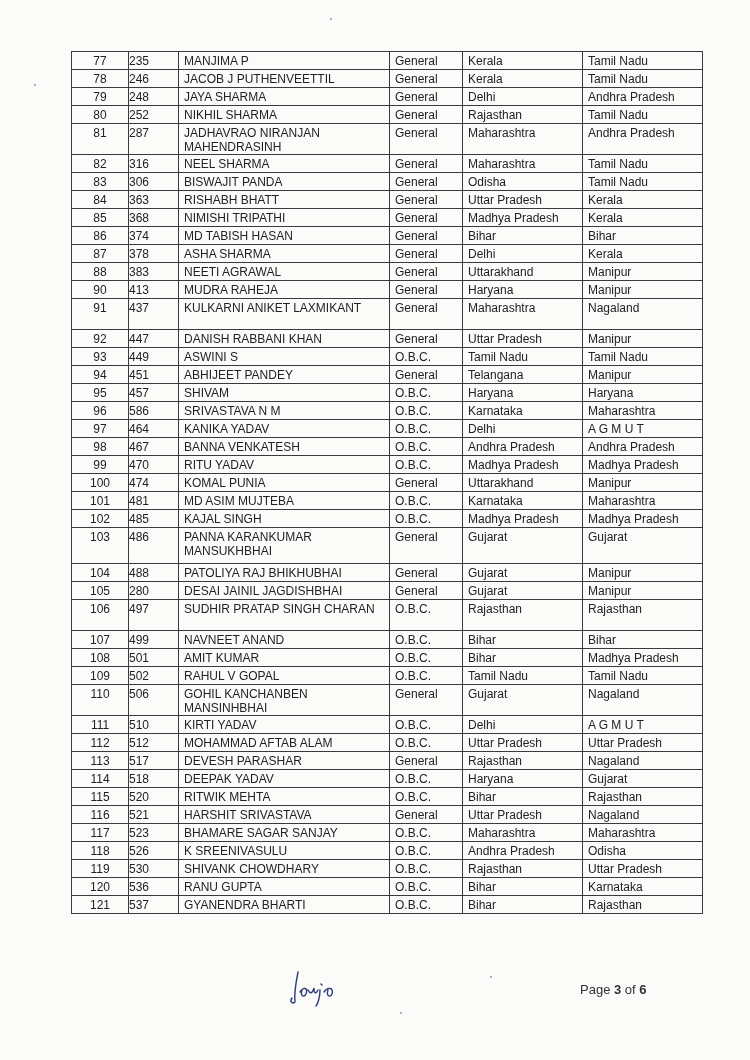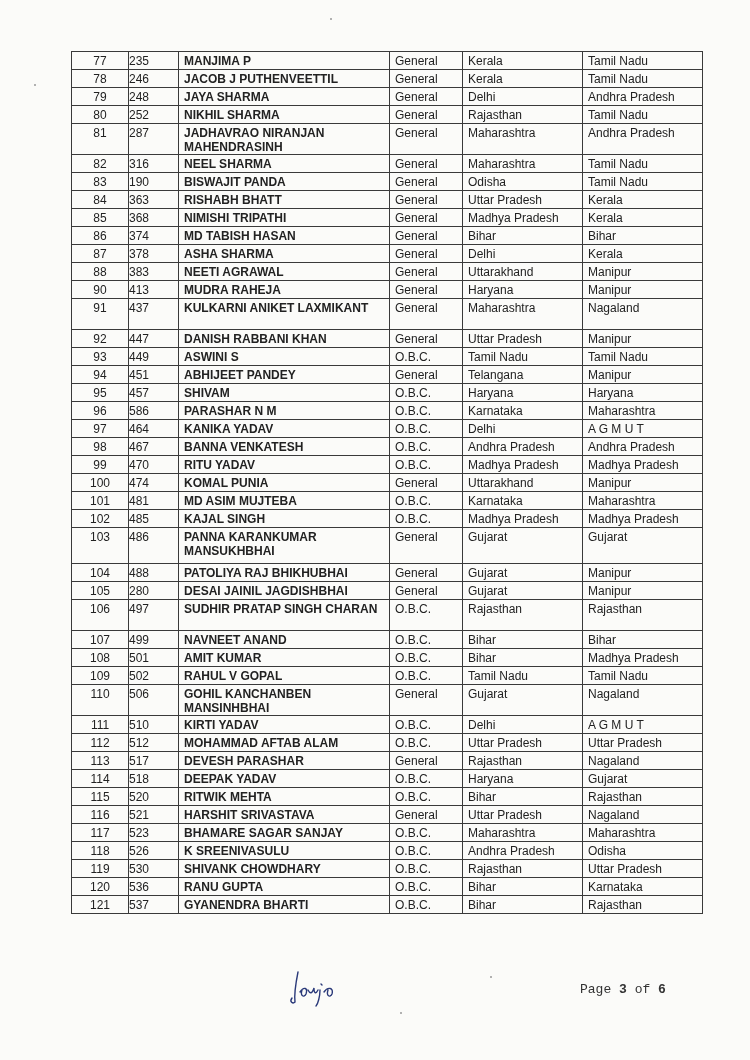--- a/index.html
+++ b/index.html
@@ -28,31 +28,31 @@
       height: 18px;
       padding-top: 2px;
       box-sizing: border-box;
       overflow: hidden;
       white-space: nowrap;
     }
     .page-table tr.tall td { height: 31px; white-space: normal; }
     .page-table tr.tall3 td { height: 36px; white-space: normal; }
     .c-sno { width: 57px; text-align: center; padding-left: 0 !important; }
     .c-roll { width: 50px; text-align: left; padding-left: 0 !important; }
-    .c-name { width: 211px; font-weight: bold; }
+    .c-name { width: 211px; }
     .c-cat { width: 73px; }
     .c-dom { width: 120px; }
     .c-alloc { width: 120px; }
     .footer-sign {
       position: absolute; left: 286px; top: 968px;
       width: 60px; height: 40px;
     }
     .footer-page {
       position: absolute; left: 580px; top: 982px;
-      font-size: 13px; color: #333; font-family: Liberation Mono, monospace;
+      font-size: 13px; color: #333;
     }
     .footer-page b { font-weight: bold; }
     .speck { position: absolute; width: 2px; height: 2px; background: #999; border-radius: 1px; }
   </style>
 </head>
 <body>
 
 <table class="page-table">
   <colgroup>
     <col class="c-sno">
@@ -106,21 +106,21 @@
       <tr>
         <td class="c-sno">82</td>
         <td class="c-roll">316</td>
         <td class="c-name">NEEL SHARMA</td>
         <td class="c-cat">General</td>
         <td class="c-dom">Maharashtra</td>
         <td class="c-alloc">Tamil Nadu</td>
       </tr>
       <tr>
         <td class="c-sno">83</td>
-        <td class="c-roll">190</td>
+        <td class="c-roll">306</td>
         <td class="c-name">BISWAJIT PANDA</td>
         <td class="c-cat">General</td>
         <td class="c-dom">Odisha</td>
         <td class="c-alloc">Tamil Nadu</td>
       </tr>
       <tr>
         <td class="c-sno">84</td>
         <td class="c-roll">363</td>
         <td class="c-name">RISHABH BHATT</td>
         <td class="c-cat">General</td>
@@ -203,21 +203,21 @@
         <td class="c-sno">95</td>
         <td class="c-roll">457</td>
         <td class="c-name">SHIVAM</td>
         <td class="c-cat">O.B.C.</td>
         <td class="c-dom">Haryana</td>
         <td class="c-alloc">Haryana</td>
       </tr>
       <tr>
         <td class="c-sno">96</td>
         <td class="c-roll">586</td>
-        <td class="c-name">PARASHAR N M</td>
+        <td class="c-name">SRIVASTAVA N M</td>
         <td class="c-cat">O.B.C.</td>
         <td class="c-dom">Karnataka</td>
         <td class="c-alloc">Maharashtra</td>
       </tr>
       <tr>
         <td class="c-sno">97</td>
         <td class="c-roll">464</td>
         <td class="c-name">KANIKA YADAV</td>
         <td class="c-cat">O.B.C.</td>
         <td class="c-dom">Delhi</td>

